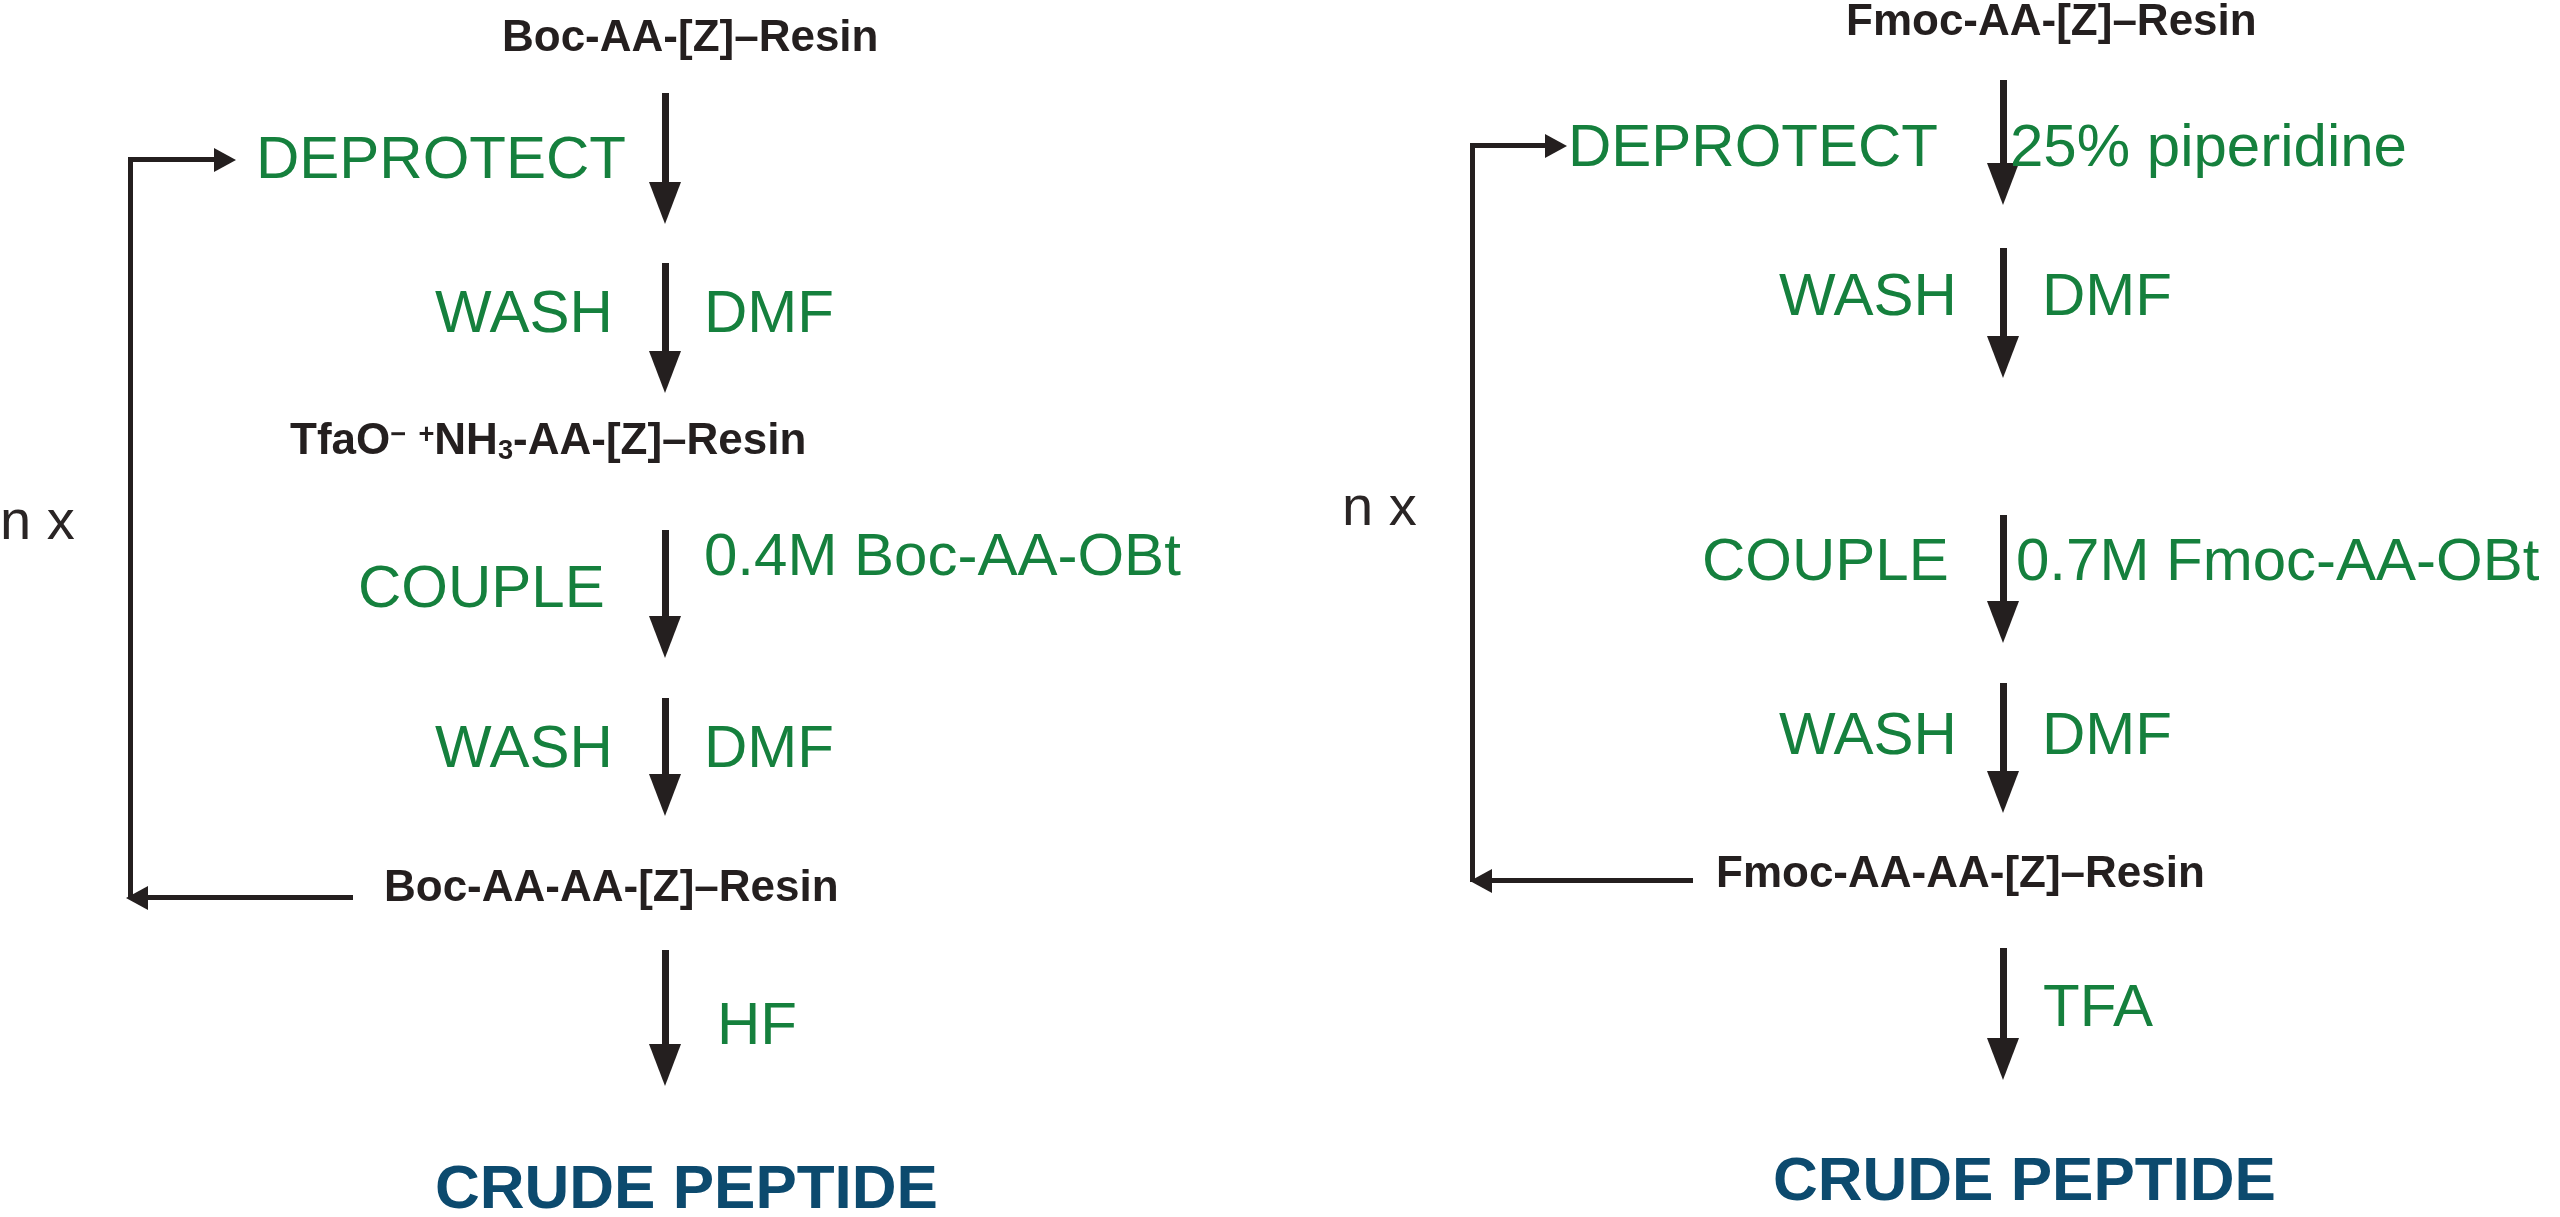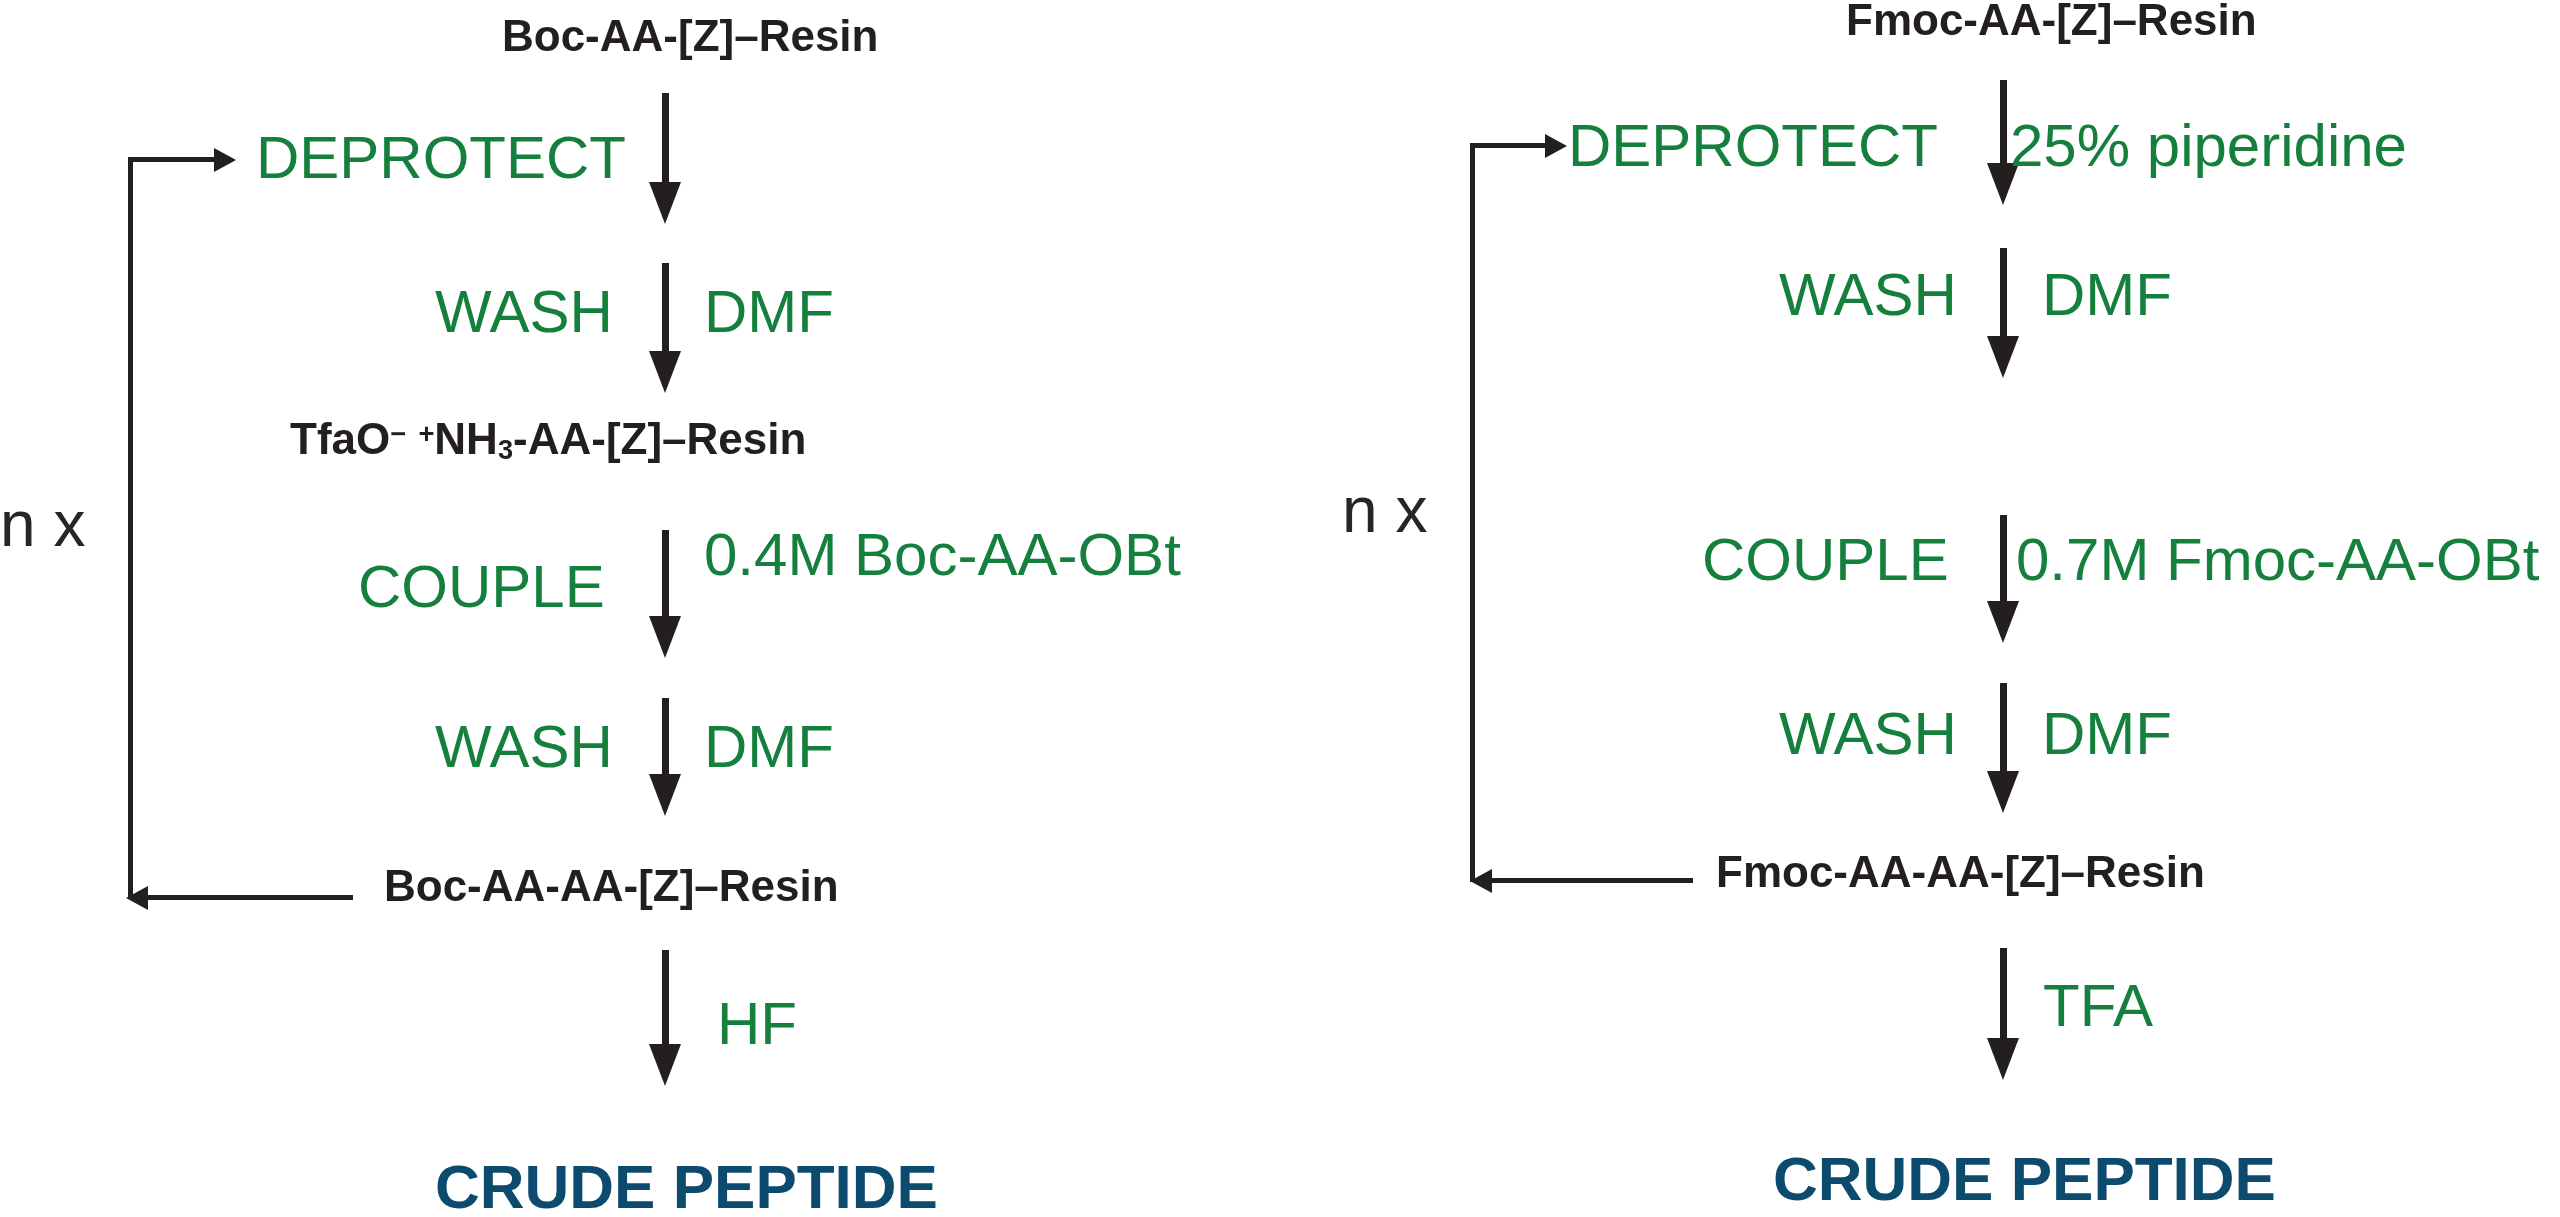--- a/index.html
+++ b/index.html
@@ -27,21 +27,21 @@
     font-weight: bold;
     font-size: 44px;
     color: #241f1f;
   }
   .crude {
     font-weight: bold;
     font-size: 62px;
     color: #0c4a6e;
   }
   .nx {
-    font-size: 64px;
+    font-size: 56px;
     color: #2a2525;
   }
   .sup {
     position: relative;
     top: -0.42em;
     font-size: 62%;
   }
   .sub {
     position: relative;
     top: 0.18em;

